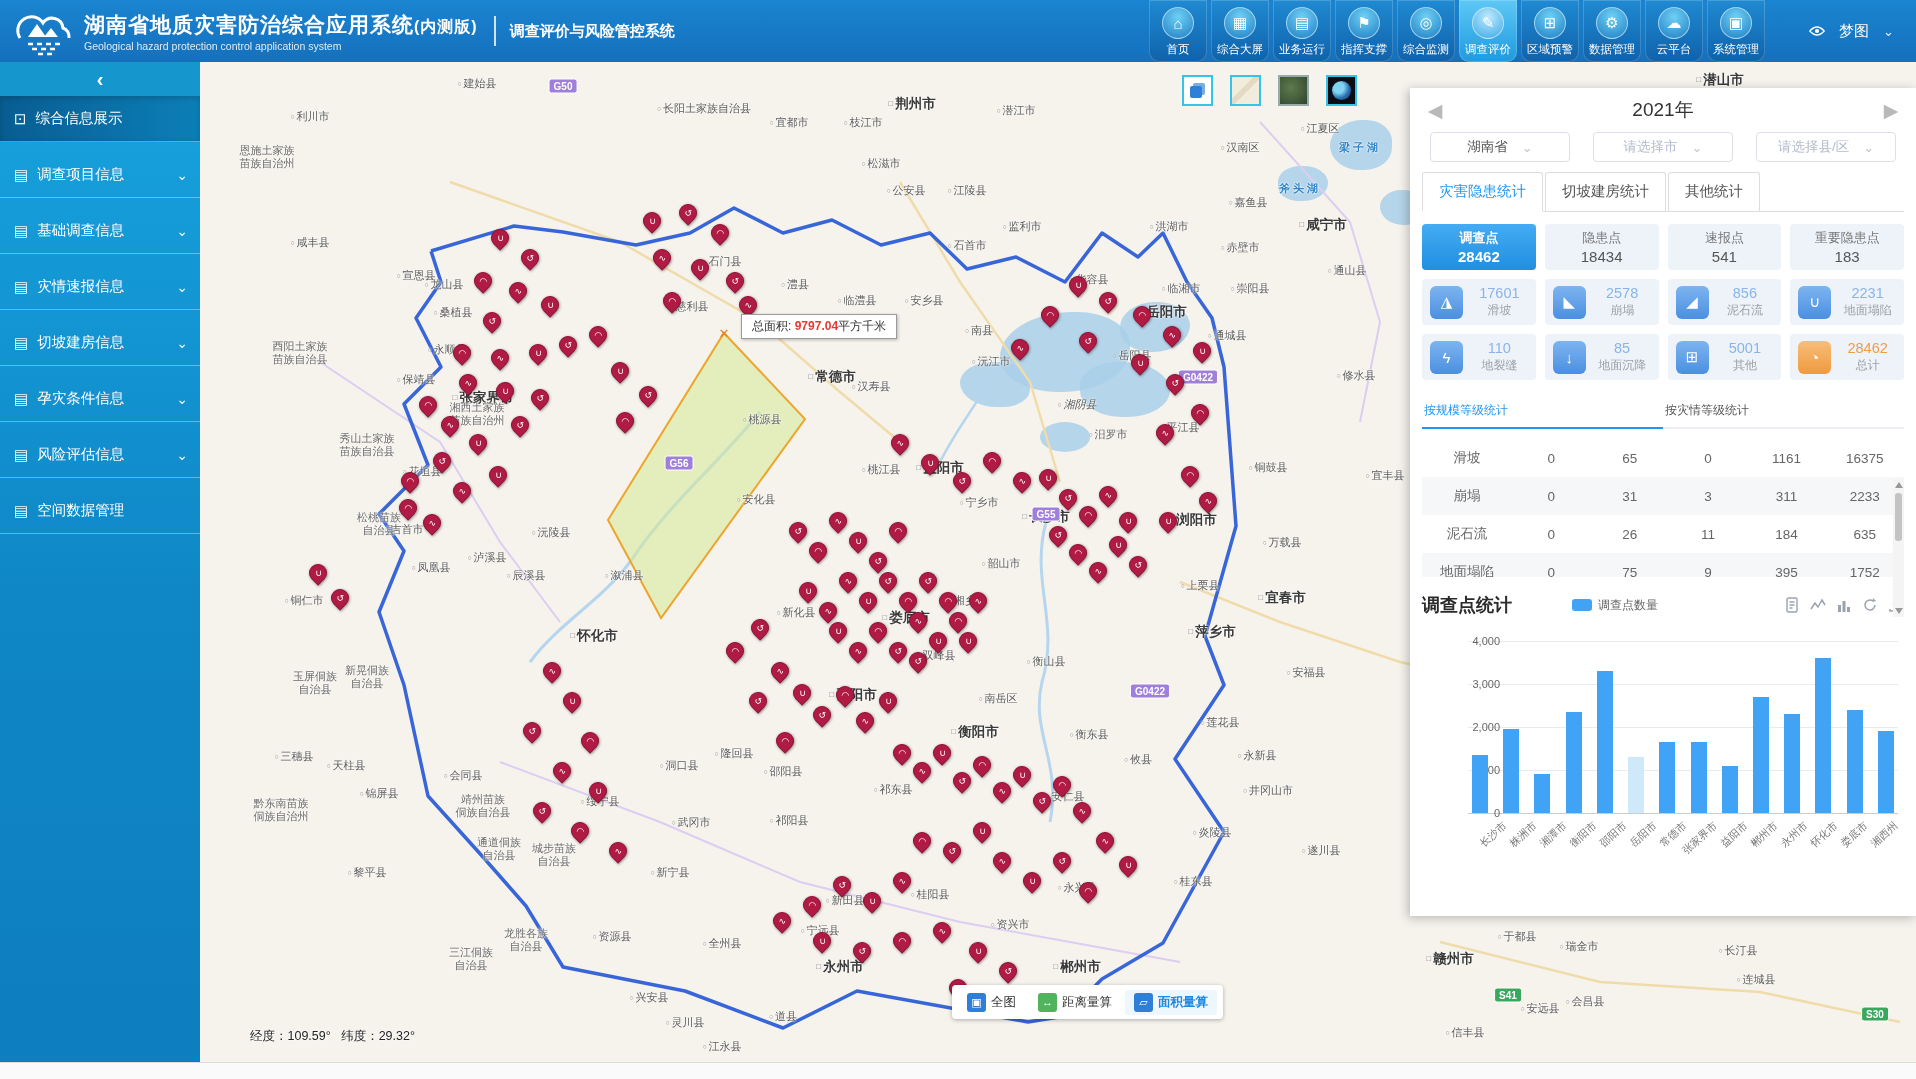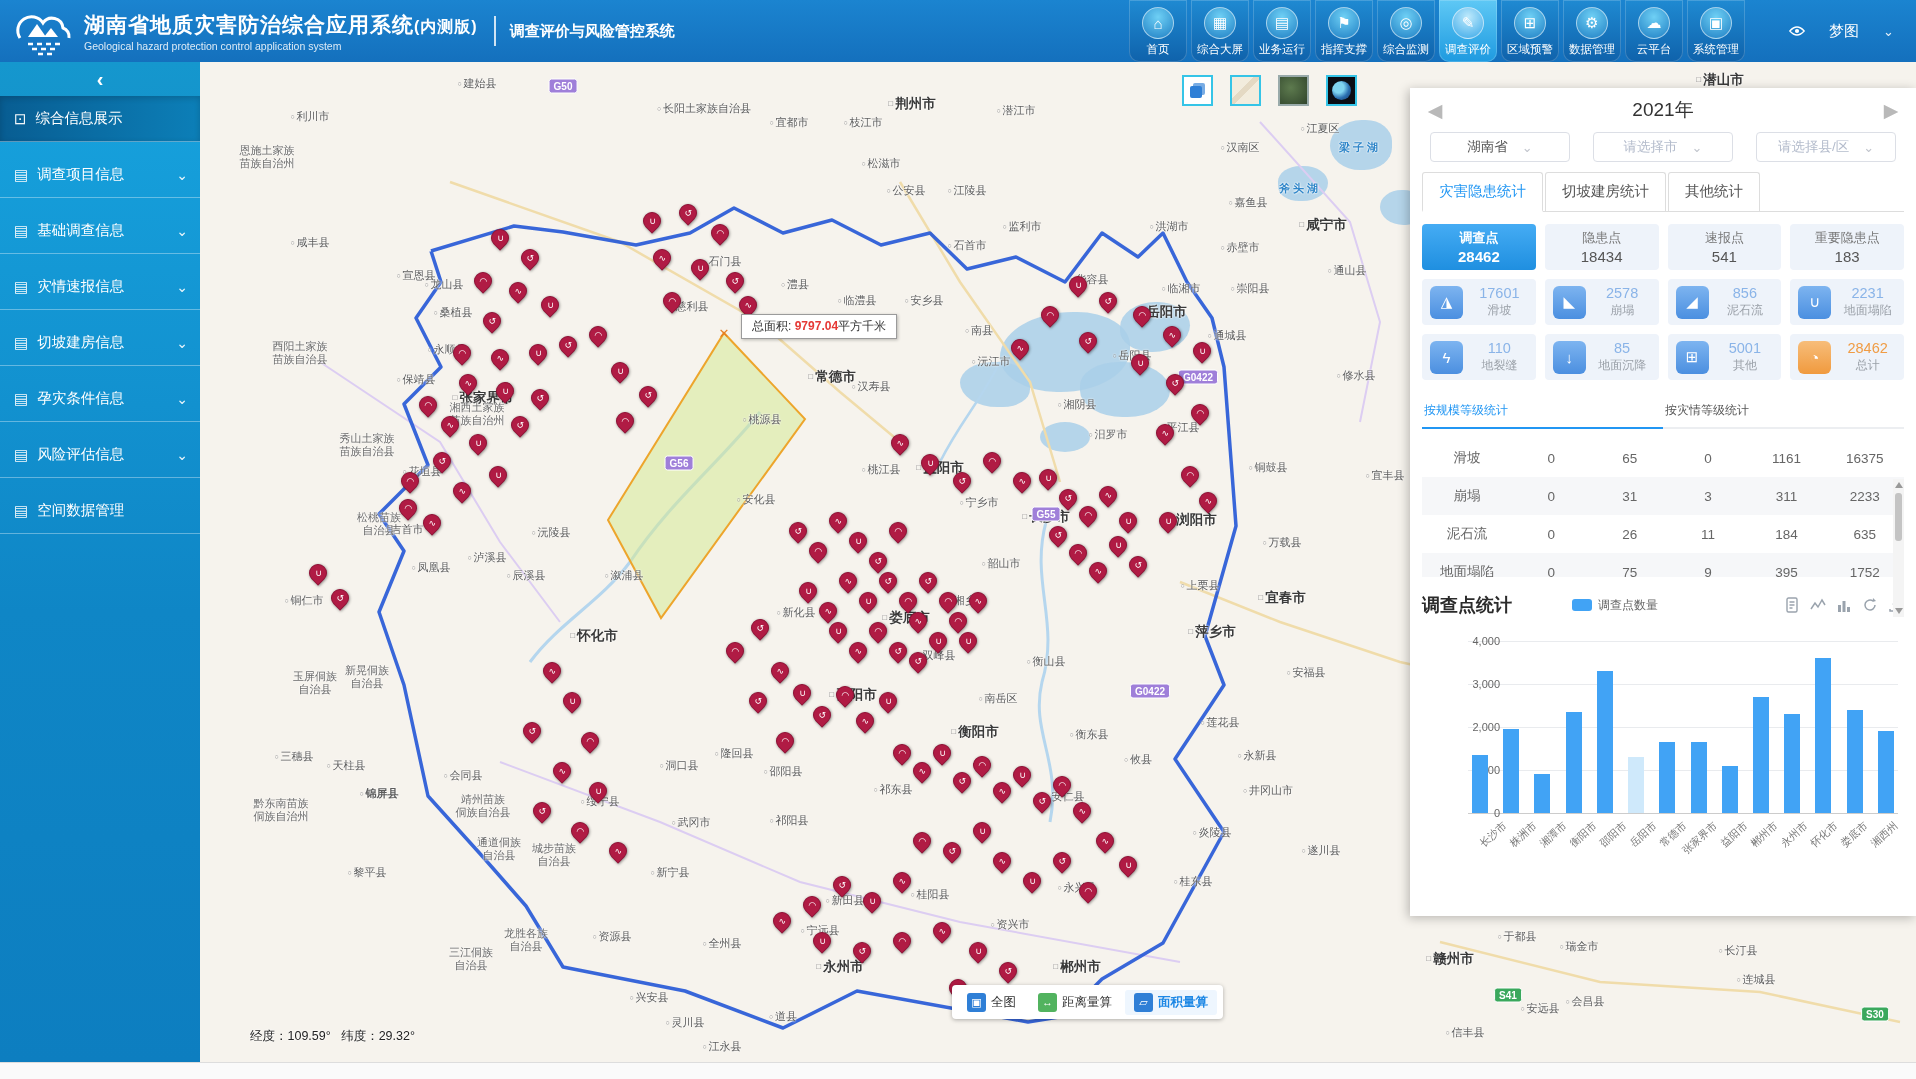--- a/index.html
+++ b/index.html
@@ -19,21 +19,21 @@
   .nav { display:flex; margin-left:auto; height:62px; }
   .nav-item { width:58px; height:62px; margin:0 2px; border-radius:0 0 10px 10px; cursor:pointer;
     background:linear-gradient(180deg,#1f8ad2 0%,#0f62ab 100%); box-shadow:inset 0 0 0 1px rgba(255,255,255,.18);
     display:flex; flex-direction:column; align-items:center; justify-content:center; }
   .nav-item.active { background:linear-gradient(180deg,#5ec8f5 0%,#1e9ae0 100%); }
   .nav-circle { width:32px; height:32px; border-radius:50%; margin-top:2px;
     background:radial-gradient(circle at 50% 30%,#6fd0f5,#1f7fc4); border:1px solid rgba(255,255,255,.55);
     display:flex; align-items:center; justify-content:center; color:#fff; font-size:15px; }
   .nav-item.active .nav-circle { background:radial-gradient(circle at 50% 30%,#bfeafc,#39a8e8); }
   .nav-label { color:#fff; font-size:11.5px; margin-top:3px; white-space:nowrap; }
-  .user { display:flex; align-items:center; color:#fff; font-size:15px; margin:0 22px 0 42px; gap:24px; cursor:pointer; }
+  .user { display:flex; align-items:center; color:#fff; font-size:15px; margin:0 22px 0 42px; gap:14px; cursor:pointer; }
   .user .chev { font-size:13px; opacity:.9; }
 
   
   .sidebar { position:absolute; left:0; top:62px; width:200px; bottom:17px;
     background:linear-gradient(180deg,#17a3de 0%,#0f86c6 55%,#0d7ec0 100%); z-index:40; }
   .collapse { height:34px; display:flex; align-items:center; justify-content:center;
     color:#fff; font-size:20px; font-weight:bold; background:rgba(0,0,0,.07); cursor:pointer; }
   .side-item { height:46px; display:flex; align-items:center; padding:0 14px; color:#fff; font-size:14.5px;
     border-bottom:1px solid rgba(255,255,255,.35); cursor:pointer; position:relative; margin-bottom:10px; }
   .side-item .sicon { font-size:15px; margin-right:9px; opacity:.95; }
@@ -446,35 +446,35 @@
         <div class="lbl n" style="left: 671px; top: 324px;">汉寿县</div>
         <div class="lbl n" style="left: 681px; top: 407px;">桃江县</div>
         <div class="lbl n" style="left: 556px; top: 437px;">安化县</div>
         <div class="lbl n" style="left: 489px; top: 244px;">慈利县</div>
         <div class="lbl n" style="left: 522px; top: 199px;">石门县</div>
         <div class="lbl n" style="left: 595px; top: 222px;">澧县</div>
         <div class="lbl n" style="left: 657px; top: 238px;">临澧县</div>
         <div class="lbl n" style="left: 724px; top: 238px;">安乡县</div>
         <div class="lbl n" style="left: 779px; top: 268px;">南县</div>
         <div class="lbl n" style="left: 791px; top: 299px;">沅江市</div>
-        <div class="lbl n" style="left: 877px; top: 342px;">湘阴县</div>
+        <div class="lbl n" style="left: 877px; top: 342px; font-style: italic;">湘阴县</div>
         <div class="lbl n" style="left: 908px; top: 372px;">汨罗市</div>
         <div class="lbl n" style="left: 779px; top: 440px;">宁乡市</div>
         <div class="lbl n" style="left: 244px; top: 222px;">龙山县</div>
         <div class="lbl n" style="left: 253px; top: 250px;">桑植县</div>
         <div class="lbl n" style="left: 247px; top: 287px;">永顺县</div>
         <div class="lbl n" style="left: 216px; top: 317px;">保靖县</div>
         <div class="lbl n" style="left: 222px; top: 409px;">花垣县</div>
         <div class="lbl n" style="left: 110px; top: 180px;">咸丰县</div>
         <div class="lbl n" style="left: 216px; top: 213px;">宣恩县</div>
         <div class="lbl n" style="left: 231px; top: 505px;">凤凰县</div>
         <div class="lbl n" style="left: 263px; top: 713px;">会同县</div>
         <div class="lbl n" style="left: 146px; top: 703px;">天柱县</div>
         <div class="lbl n" style="left: 94px; top: 694px;">三穗县</div>
-        <div class="lbl n" style="left: 179px; top: 731px; font-weight: bold;">锦屏县</div>
+        <div class="lbl n" style="left: 179px; top: 731px;">锦屏县</div>
         <div class="lbl n" style="left: 167px; top: 810px;">黎平县</div>
         <div class="lbl n" style="left: 400px; top: 739px;">绥宁县</div>
         <div class="lbl n" style="left: 491px; top: 760px;">武冈市</div>
         <div class="lbl n" style="left: 470px; top: 810px;">新宁县</div>
         <div class="lbl n" style="left: 534px; top: 691px;">隆回县</div>
         <div class="lbl n" style="left: 479px; top: 703px;">洞口县</div>
         <div class="lbl n" style="left: 583px; top: 709px;">邵阳县</div>
         <div class="lbl n" style="left: 693px; top: 727px;">祁东县</div>
         <div class="lbl n" style="left: 589px; top: 758px;">祁阳县</div>
         <div class="lbl n" style="left: 583px; top: 954px;">道县</div>

